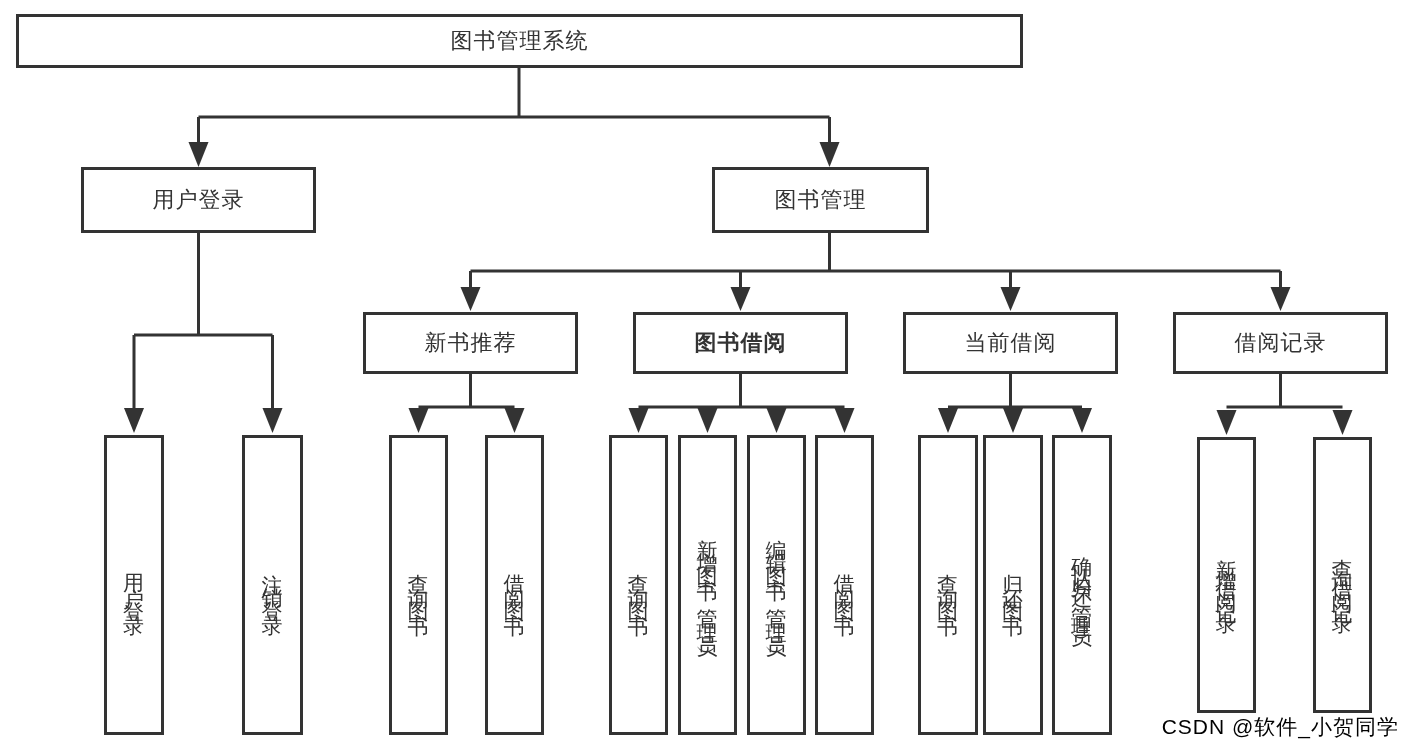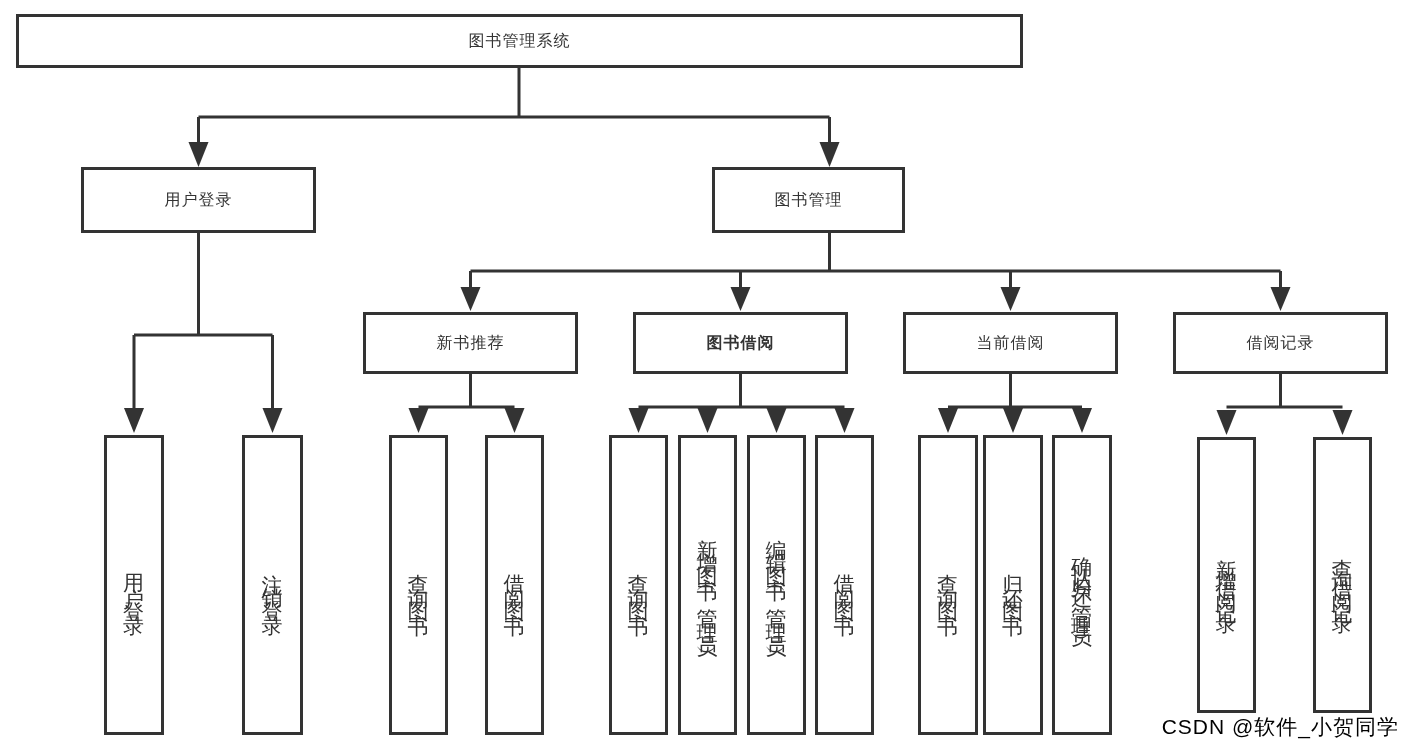--- a/index.html
+++ b/index.html
@@ -27,21 +27,21 @@
     position: absolute;
     box-sizing: border-box;
     background: #ffffff;
     border: 3px solid #333333;
     display: flex;
     align-items: center;
     justify-content: center;
     color: #333333;
   }
   .node .label-h {
-    font-size: 16px;
+    font-size: 22px;
     letter-spacing: 1px;
     white-space: nowrap;
   }
   .node .label-v {
     writing-mode: vertical-rl;
     text-orientation: mixed;
     font-size: 21px;
     line-height: 1;
     letter-spacing: 14px;
     white-space: nowrap;
@@ -109,21 +109,21 @@
     </g>
   </svg>
 
   <div class="node" style="left:16px; top:14px; width:1007px; height:54px;">
     <span class="label-h">图书管理系统</span>
   </div>
 
   <div class="node" style="left:81px; top:167px; width:235px; height:66px;">
     <span class="label-h">用户登录</span>
   </div>
-  <div class="node" style="left:712px; top:167px; width:193px; height:66px;">
+  <div class="node" style="left:712px; top:167px; width:217px; height:66px;">
     <span class="label-h">图书管理</span>
   </div>
 
   <div class="node" style="left:363px; top:312px; width:215px; height:62px;">
     <span class="label-h">新书推荐</span>
   </div>
   <div class="node" style="left:633px; top:312px; width:215px; height:62px;font-weight:bold;">
     <span class="label-h">图书借阅</span>
   </div>
   <div class="node" style="left:1173px; top:312px; width:215px; height:62px;">

